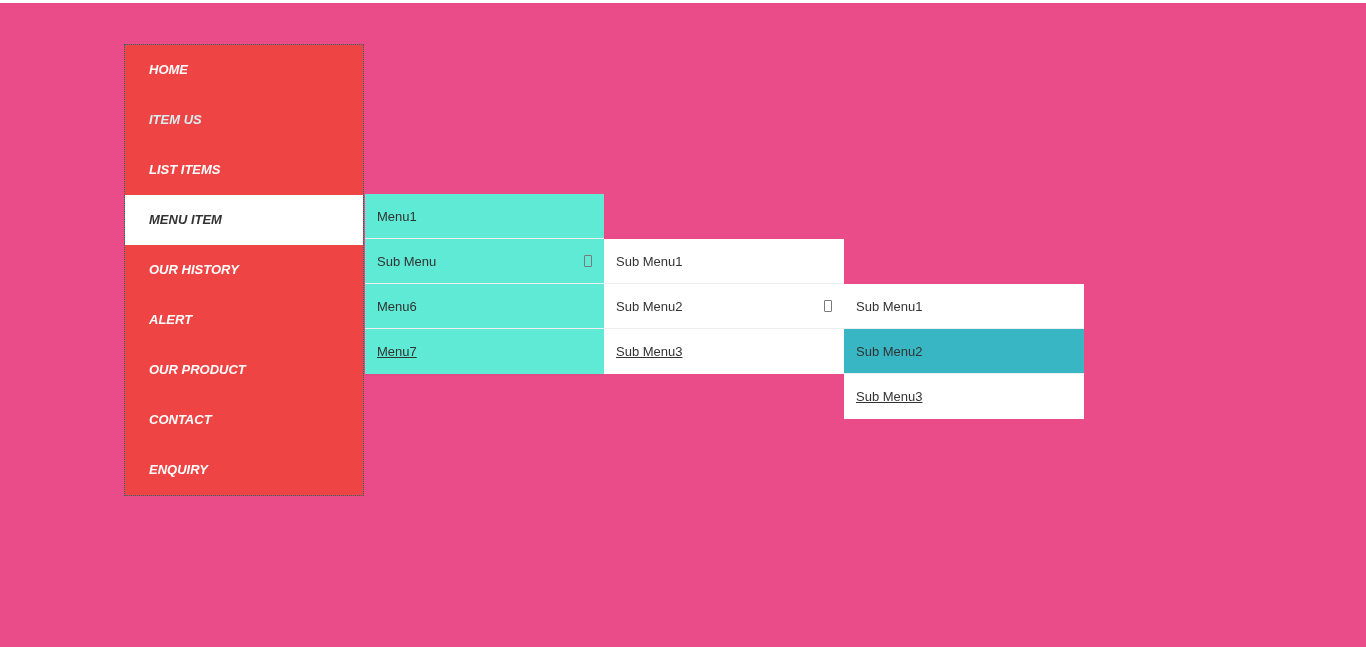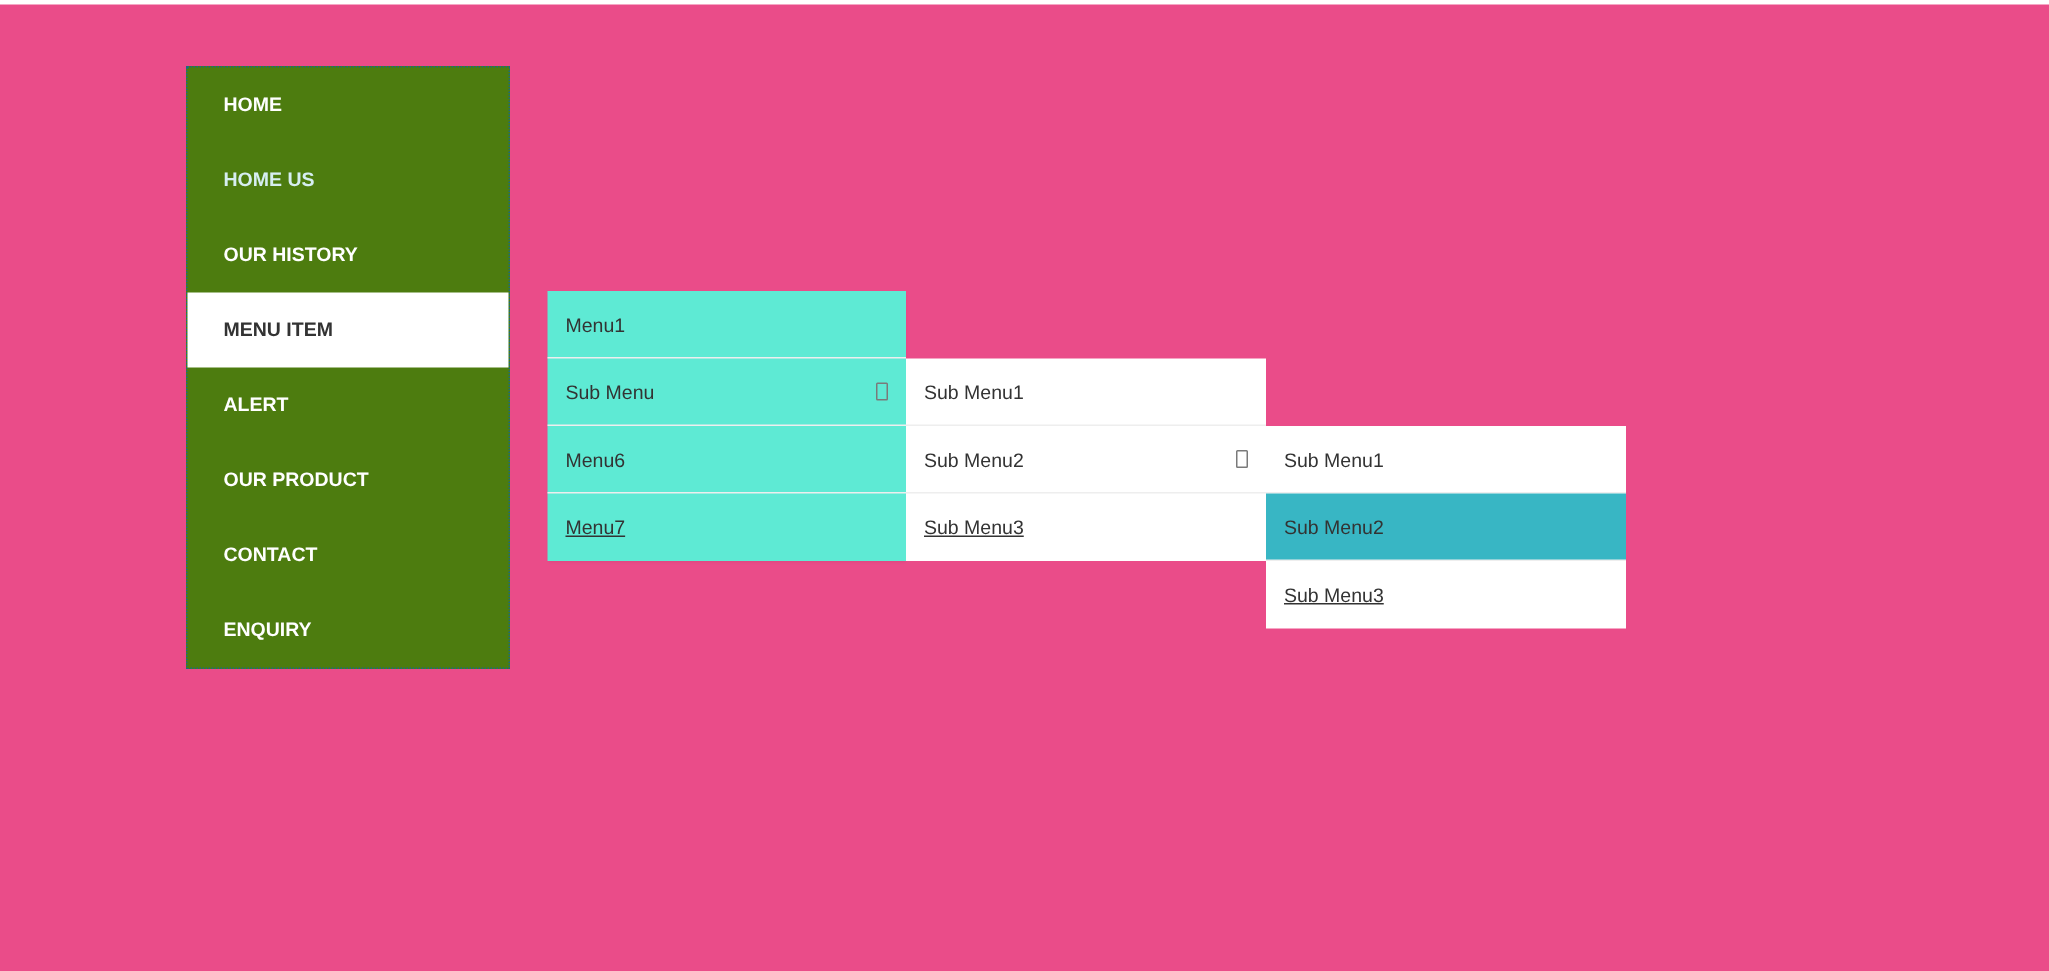--- a/index.html
+++ b/index.html
@@ -17,23 +17,24 @@
     left: 0;
     width: 100%;
     height: 3px;
     background: #fff;
   }
 
   .nav-wrap {
     position: absolute;
     top: 44px;
     left: 124px;
-    width: 216px;
+    width: 240px;
     border: 1px dotted #1a6b80;
-    background: #4d7c0f;
+    background: #ef4444;
+    font-style: italic;
   }
 
   .nav-item {
     height: 50px;
     line-height: 50px;
     padding: 0 24px;
     font-size: 13px;
     font-weight: bold;
     color: #fff;
     cursor: pointer;
@@ -96,23 +97,24 @@
     border-radius: 1px;
   }
 </style>
 </head>
 <body>
 
 <div class="top-line"></div>
 
 <div class="nav-wrap">
   <div class="nav-item"><span>HOME</span></div>
-  <div class="nav-item dim"><span>HOME US</span></div>
+  <div class="nav-item dim"><span>ITEM US</span></div>
+  <div class="nav-item"><span>LIST ITEMS</span></div>
+  <div class="nav-item active"><span>MENU ITEM</span></div>
   <div class="nav-item"><span>OUR HISTORY</span></div>
-  <div class="nav-item active"><span>MENU ITEM</span></div>
   <div class="nav-item"><span>ALERT</span></div>
   <div class="nav-item"><span>OUR PRODUCT</span></div>
   <div class="nav-item"><span>CONTACT</span></div>
   <div class="nav-item"><span>ENQUIRY</span></div>
 </div>
 
 <div class="flyout">
   <div class="fly-item"><span>Menu1</span></div>
   <div class="fly-item"><span>Sub Menu</span><span class="arrow"></span></div>
   <div class="fly-item"><span>Menu6</span></div>

